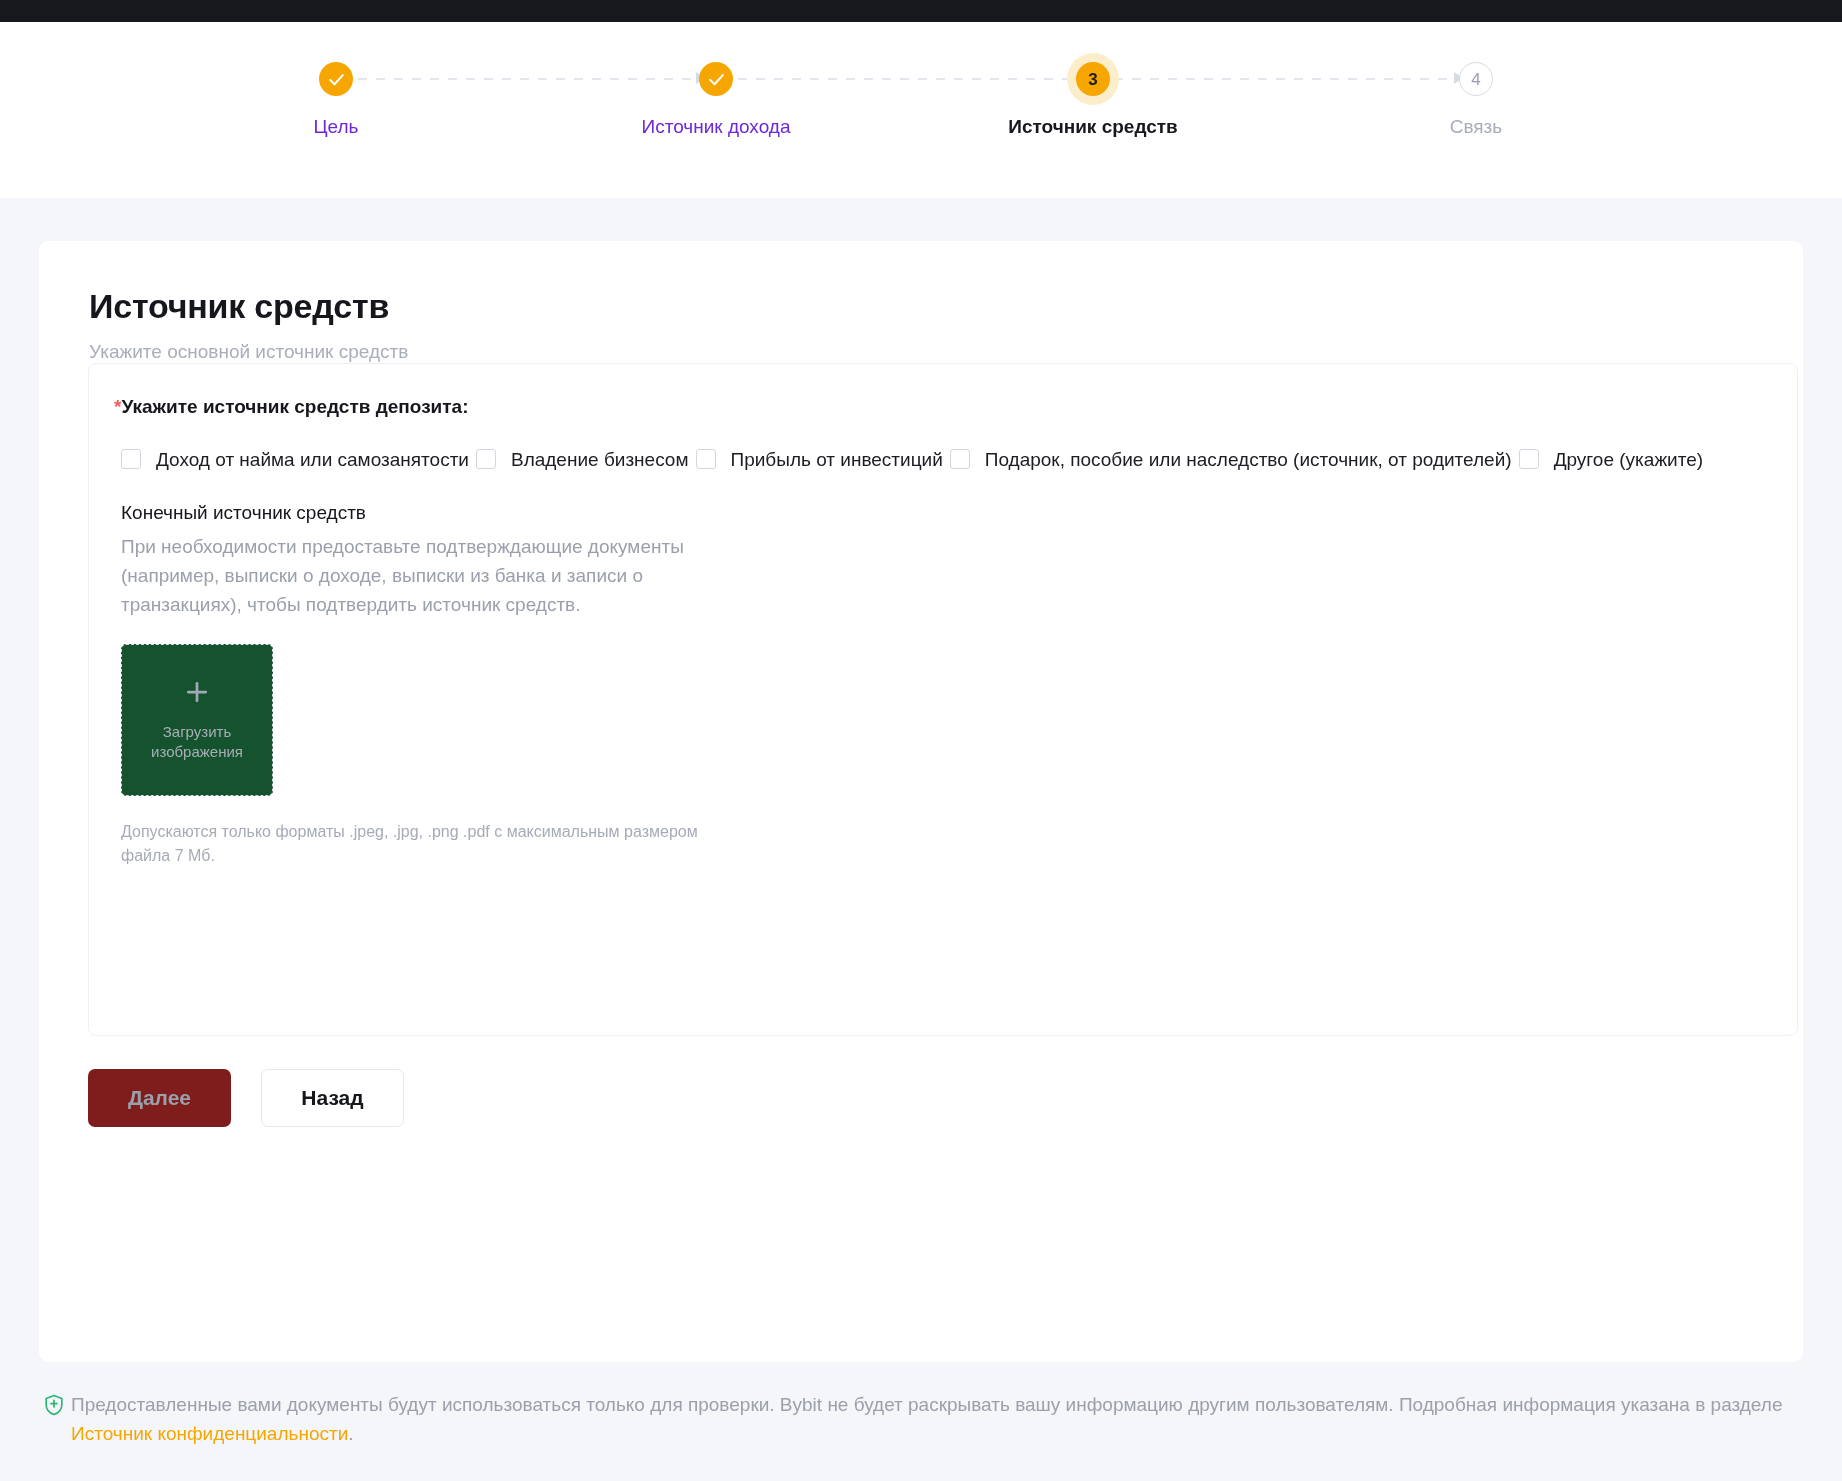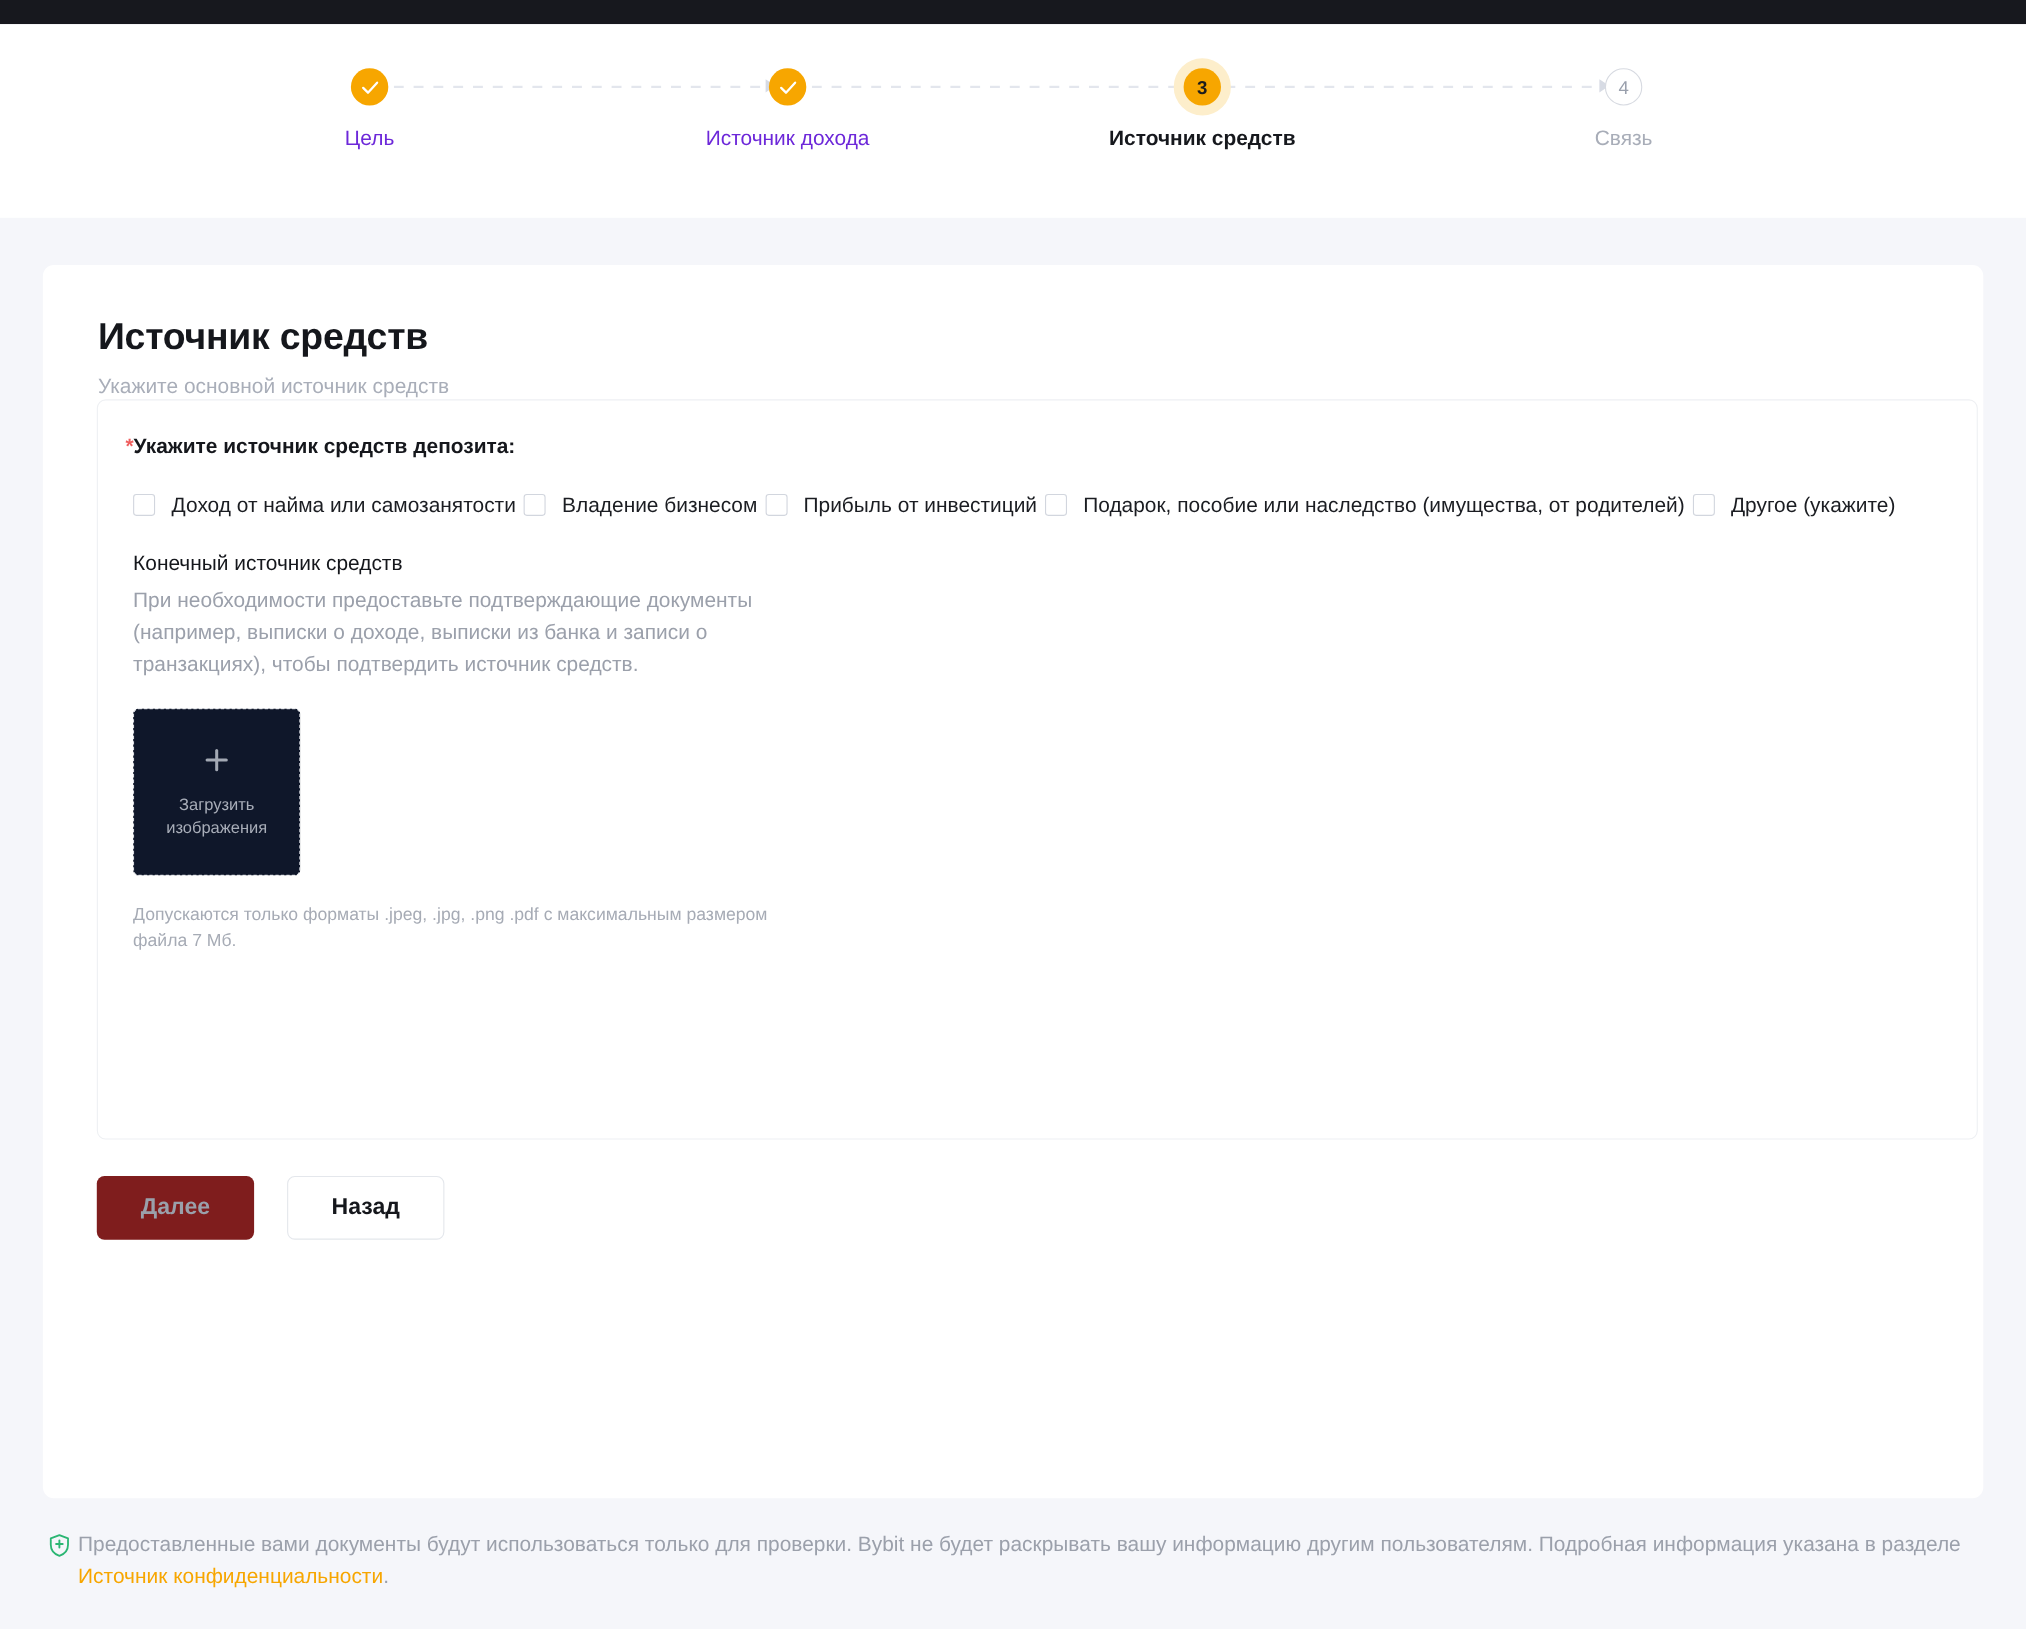--- a/index.html
+++ b/index.html
@@ -136,21 +136,21 @@
   .usb-title {
     font-size: 19px; font-weight: 400; color: #15171c; margin-bottom: 9px;
   }
   .usb-desc {
     font-size: 19px; color: #9ba0ab; line-height: 1.52; max-width: 640px;
   }
   .uploader {
     margin-top: 24px;
     width: 152px; height: 152px;
     border: 1.5px dashed #d9dce2; border-radius: 5px;
-    background: #0f172a;
+    background: #14532d;
     display: flex; flex-direction: column;
     align-items: center; justify-content: center;
     cursor: pointer;
   }
   .plus { margin-bottom: 11px; }
   .upload-label {
     font-size: 15px; color: #a8adb8; line-height: 1.35;
     text-align: center;
   }
   .hint {
@@ -268,21 +268,21 @@
           </div>
 
           <div class="opt">
             <span class="cbox"></span>
             <span class="opt-text">Прибыль от инвестиций</span>
           </div>
 
 
           <div class="opt">
             <span class="cbox"></span>
-            <span class="opt-text">Подарок, пособие или наследство (имущества, от родителей)</span>
+            <span class="opt-text">Подарок, пособие или наследство (источник, от родителей)</span>
           </div>
 
           <div class="opt">
             <span class="cbox"></span>
             <span class="opt-text">Другое (укажите)</span>
           </div>
 
         </div>
 
         <div class="usb">

